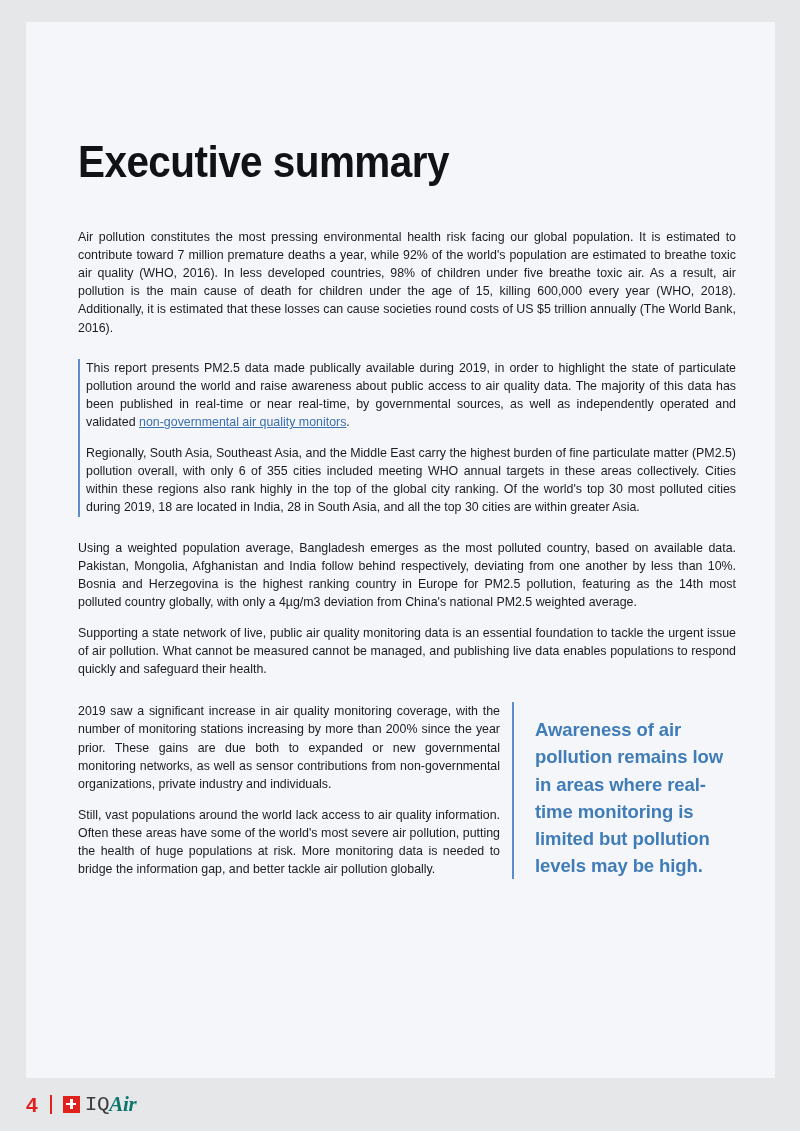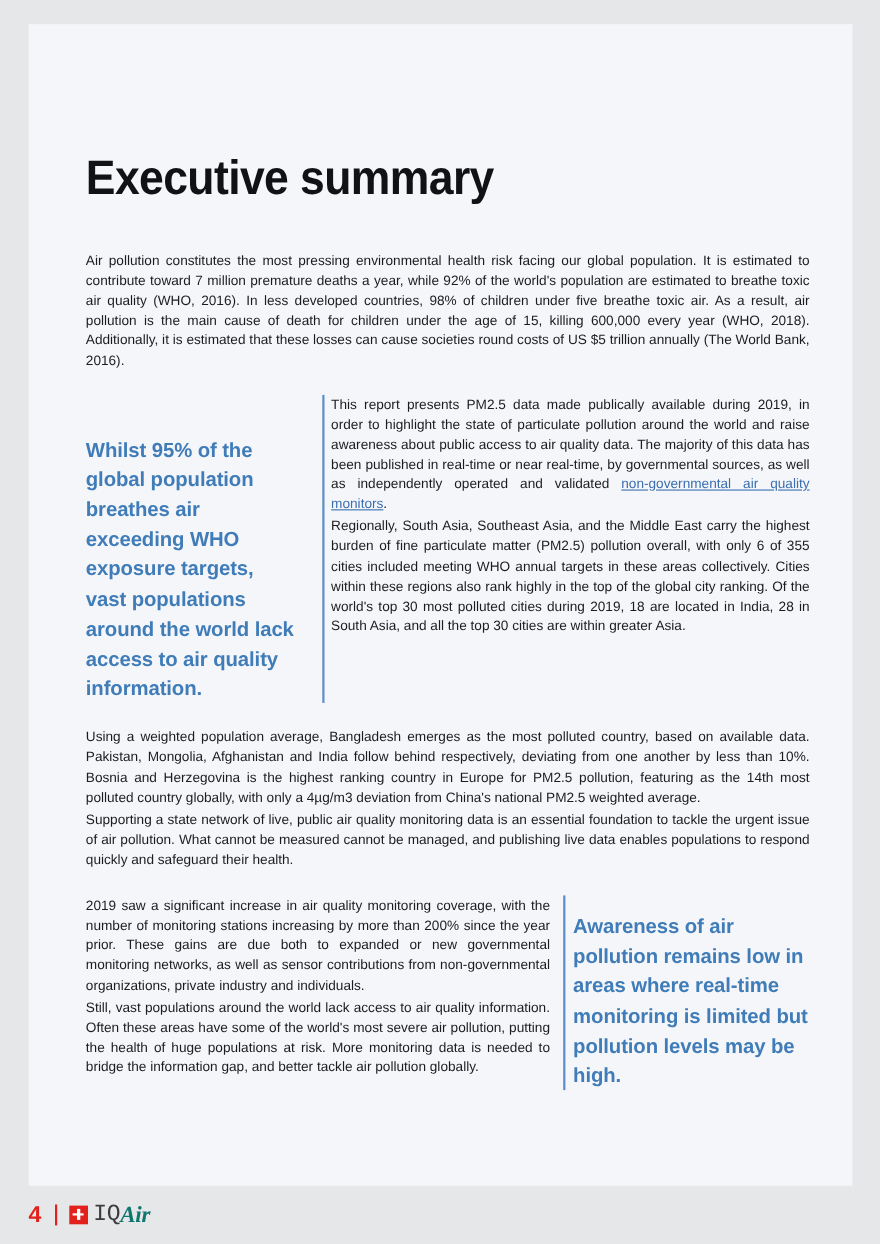--- a/index.html
+++ b/index.html
@@ -49,21 +49,21 @@
 
   .body-text {
     font-size: 12.4px;
     line-height: 1.46;
     color: #1b1c1f;
     text-align: justify;
     hyphens: auto;
   }
 
   .body-text + .body-text {
-    margin-top: 2px;
+    margin-top: 13px;
   }
 
   .intro {
     margin-bottom: 22px;
   }
 
   
   .split {
     display: flex;
     align-items: stretch;
@@ -117,21 +117,21 @@
 
   .split-bottom .col-text {
     width: 434px;
     flex: 0 0 434px;
     padding-right: 12px;
     box-sizing: border-box;
   }
 
   .split-bottom .col-quote {
     flex: 1 1 auto;
-    padding-left: 7px;
+    padding-left: 21px;
     box-sizing: border-box;
   }
 
   
   .footer {
     position: absolute;
     left: 26px;
     bottom: 14px;
     display: flex;
     align-items: center;
@@ -198,23 +198,20 @@
 <div class="page">
 
   <div class="content">
 
     <h1 class="page-title">Executive summary</h1>
 
     <p class="body-text intro">Air pollution constitutes the most pressing environmental health risk facing our global population. It is estimated to contribute toward 7 million premature deaths a year, while 92% of the world's population are estimated to breathe toxic air quality (WHO, 2016). In less developed countries, 98% of children under five breathe toxic air. As a result, air pollution is the main cause of death for children under the age of 15, killing 600,000 every year (WHO, 2018). Additionally, it is estimated that these losses can cause societies round costs of US $5 trillion annually (The World Bank, 2016).</p>
 
     <div class="split">
 
-      <div class="split-left">
-        <p class="pull-quote quote-top-pad">Whilst 95% of the global population breathes air exceeding WHO exposure targets, vast populations around the world lack access to air quality information.</p>
-      </div>
 
       <div class="rule"></div>
 
       <div class="split-right">
         <p class="body-text"><span>This report presents PM2.5 data made publically available during 2019, in order to highlight  the state of particulate pollution around the world and raise awareness about public access to air quality data. The majority of this data has been published in real-time or near real-time, by governmental sources, as well as independently operated and validated </span><a class="link" href="#">non-governmental air quality monitors</a><span>.</span></p>
 
         <p class="body-text">Regionally, South Asia, Southeast Asia, and the Middle East carry the highest burden of fine particulate matter (PM2.5) pollution overall, with only 6 of 355 cities included meeting WHO annual targets in these areas collectively. Cities within these regions also rank highly in the top of the global city ranking. Of the world's top 30 most polluted cities during 2019, 18 are located in India, 28 in South Asia, and all the top 30 cities are within greater Asia.</p>
       </div>
 
     </div>

